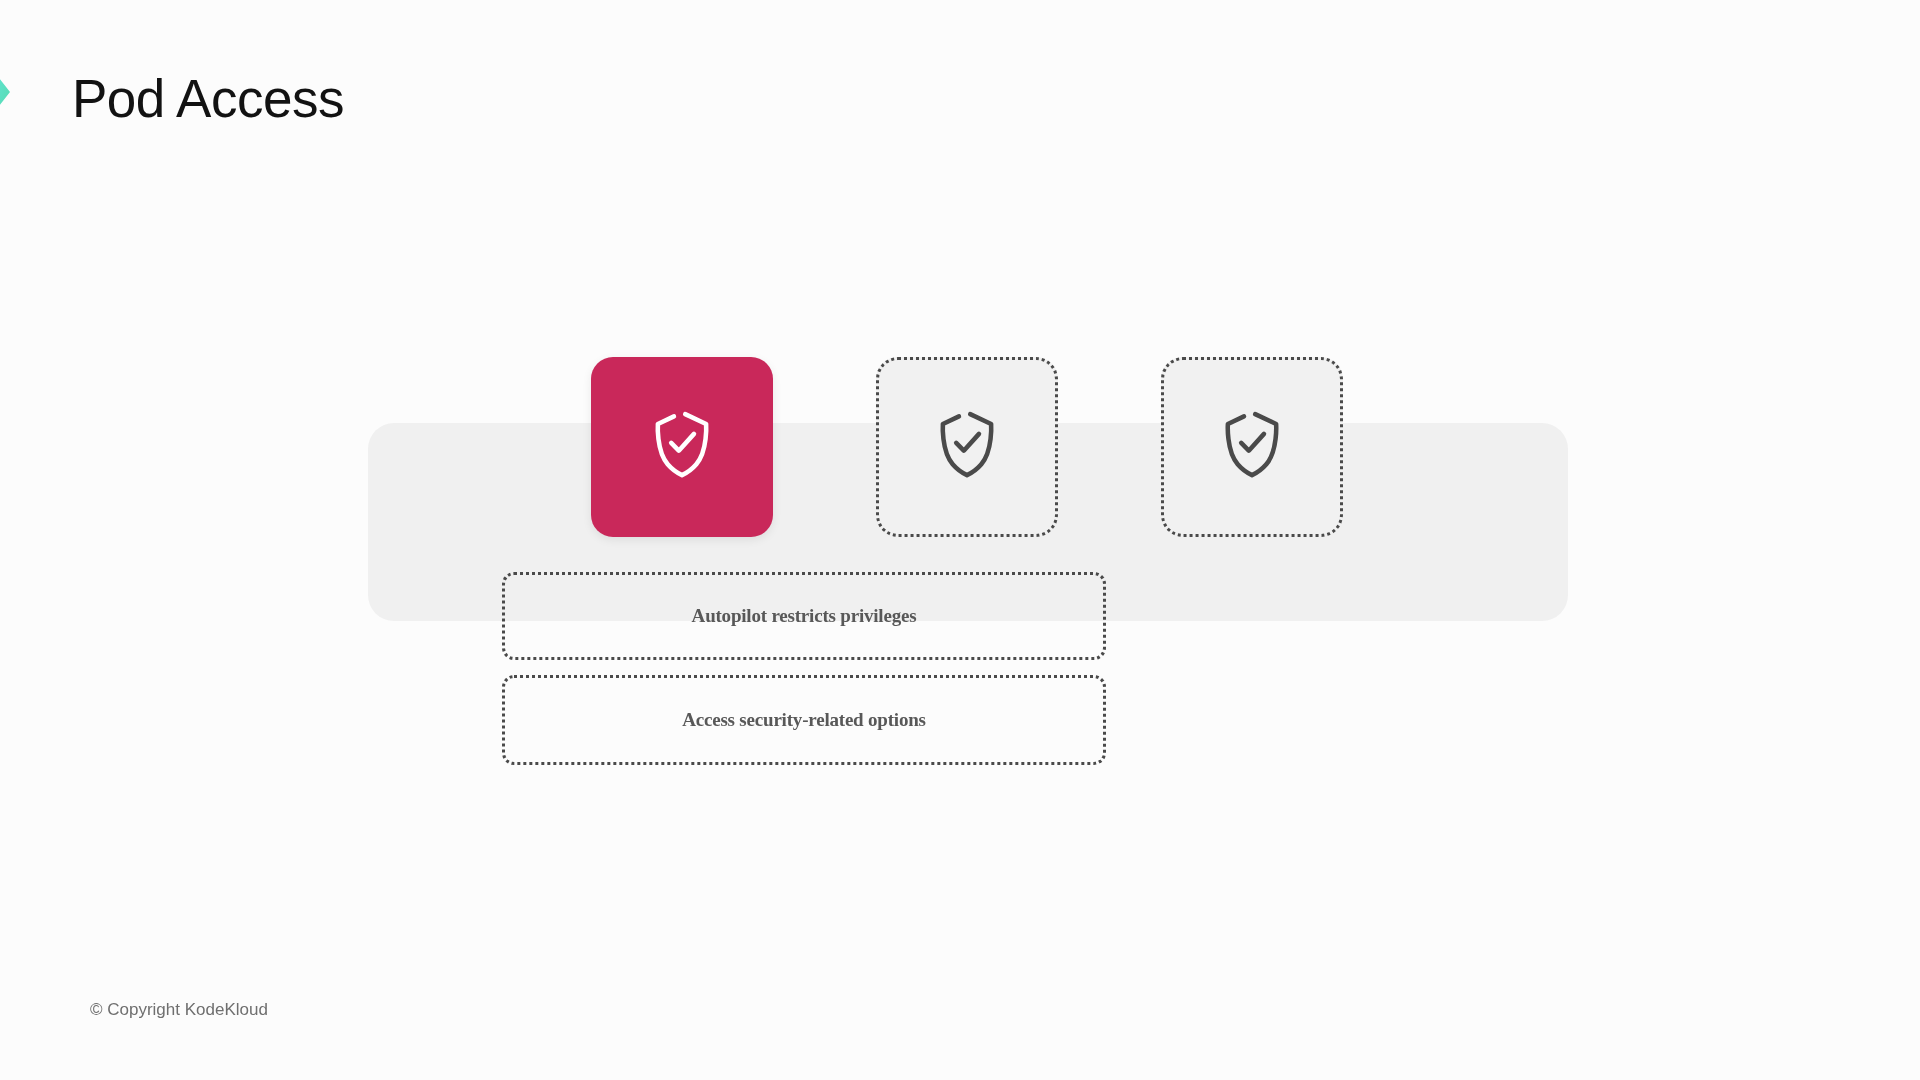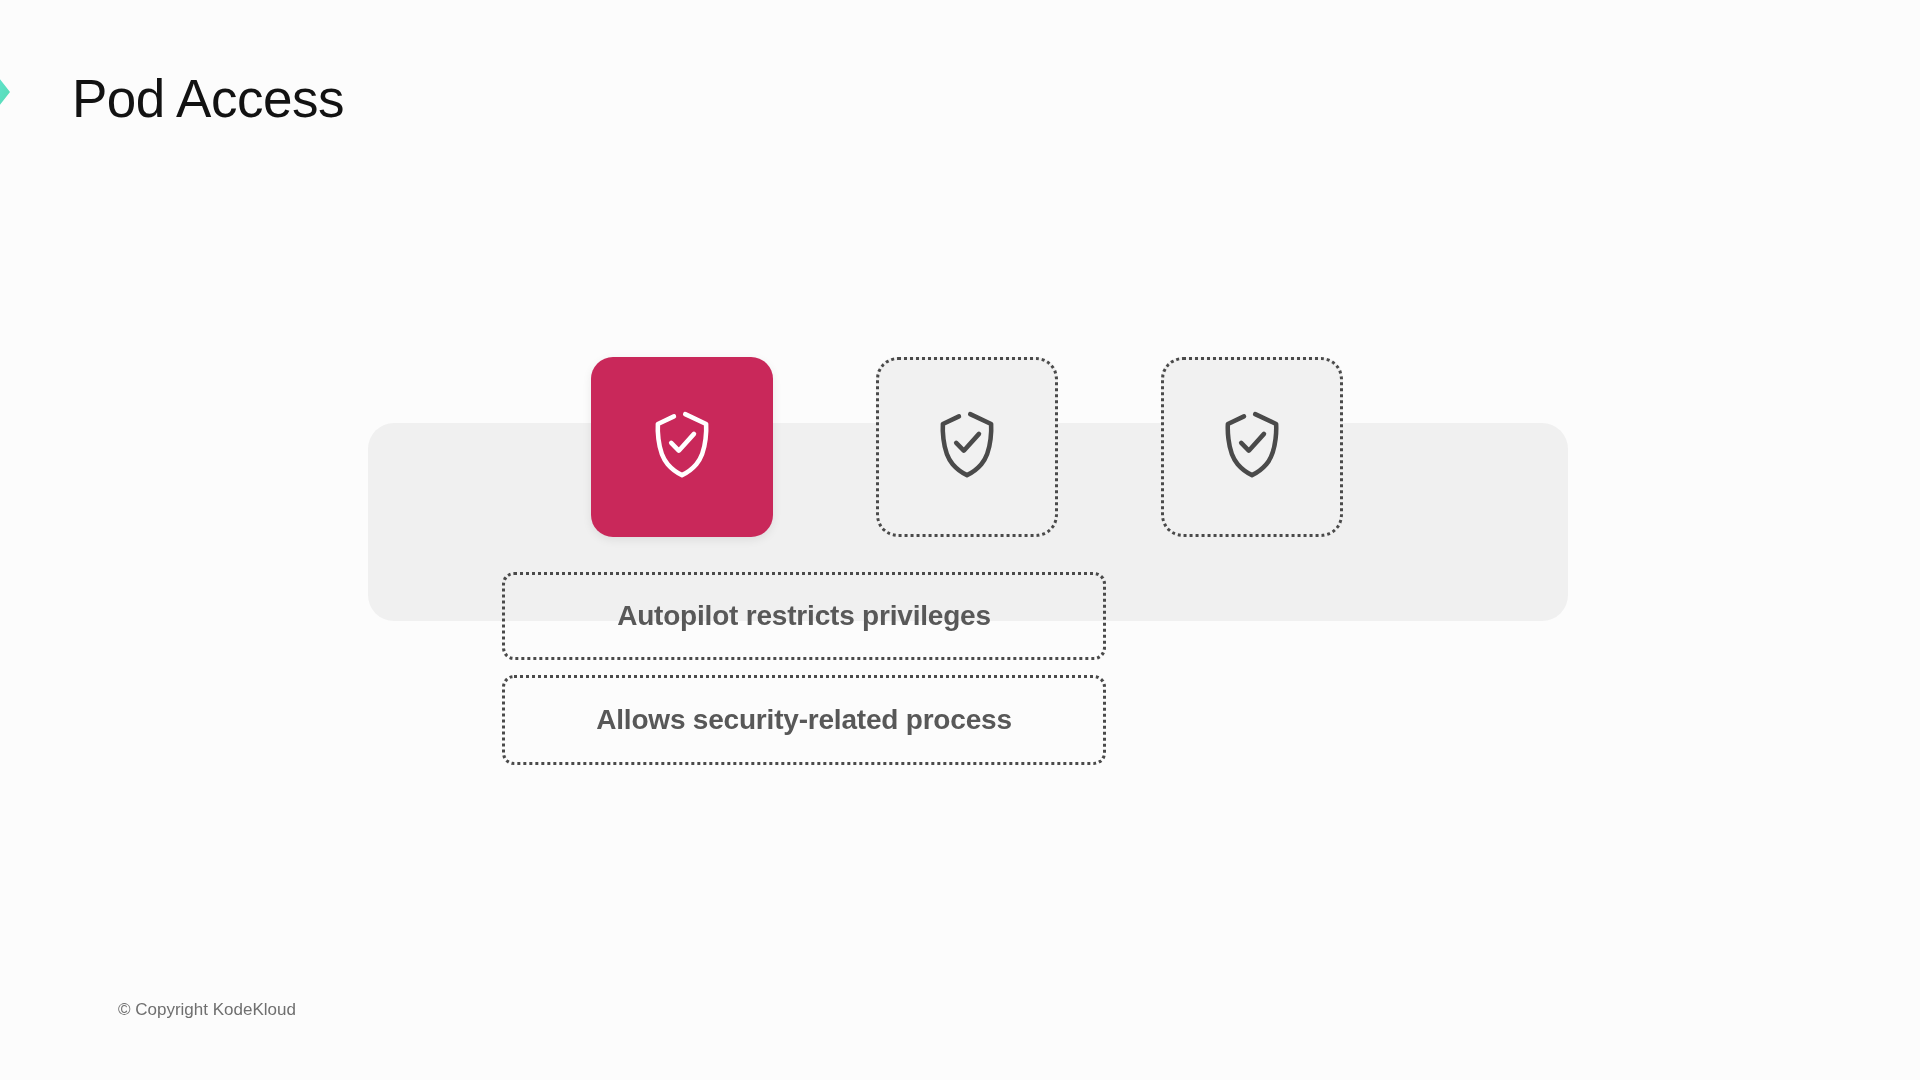--- a/index.html
+++ b/index.html
@@ -107,35 +107,35 @@
     background: transparent;
     display: flex;
     align-items: center;
     justify-content: center;
     text-align: center;
   }
   .callout-1 { top: 572px; height: 88px; }
   .callout-2 { top: 675px; height: 90px; }
 
   .callout-text {
-    font-size: 28px;
+    font-size: 19px;
     font-weight: bold;
     color: #585858;
     letter-spacing: -0.2px;
+    font-family: Liberation Serif, serif;
   }
 
   
   .footer-copyright {
     position: absolute;
     left: 90px;
     top: 1000px;
     font-size: 17px;
     color: #6f6f6f;
     font-weight: 400;
-    margin-left: 28px;
   }
 </style>
 </head>
 <body>
 
 <div class="slide">
 
   <div class="brand-chevron">
     <svg width="84" height="112" viewBox="0 0 84 112" xmlns="http://www.w3.org/2000/svg">
       <defs>
@@ -182,18 +182,18 @@
         <path d="M16.6 24.6 L21.8 29.9 L32.2 18.4"></path>
       </svg>
     </span>
   </div>
 
   <div class="callout callout-1">
     <span class="callout-text">Autopilot restricts privileges</span>
   </div>
 
   <div class="callout callout-2">
-    <span class="callout-text">Allows security-related process</span>
+    <span class="callout-text">Access security-related options</span>
   </div>
 
   <div class="footer-copyright">© Copyright KodeKloud</div>
 
 </div>
 
 </body></html>

